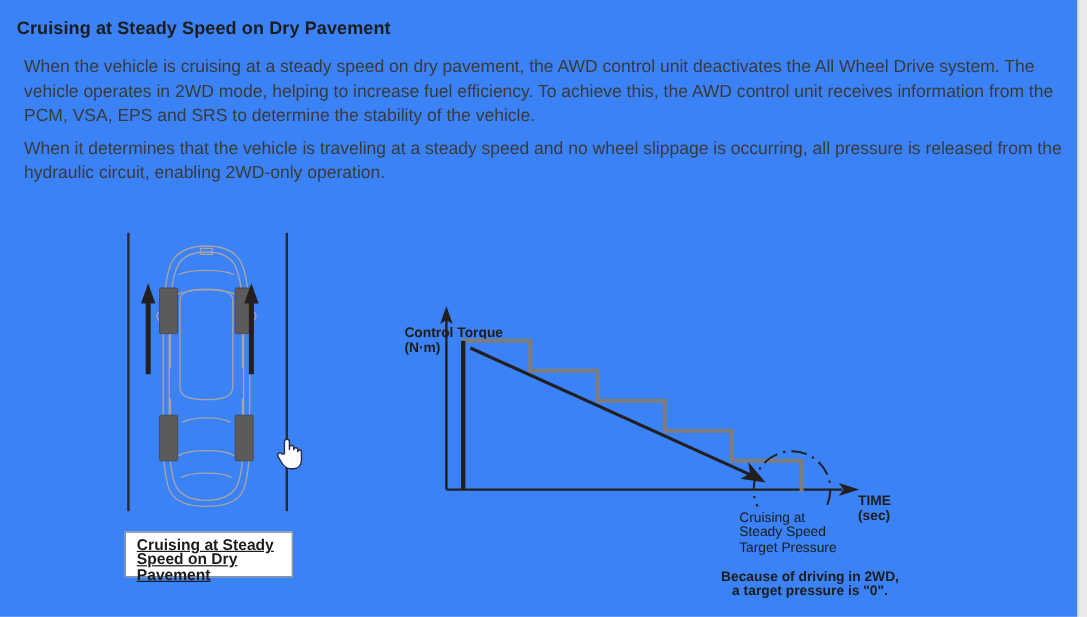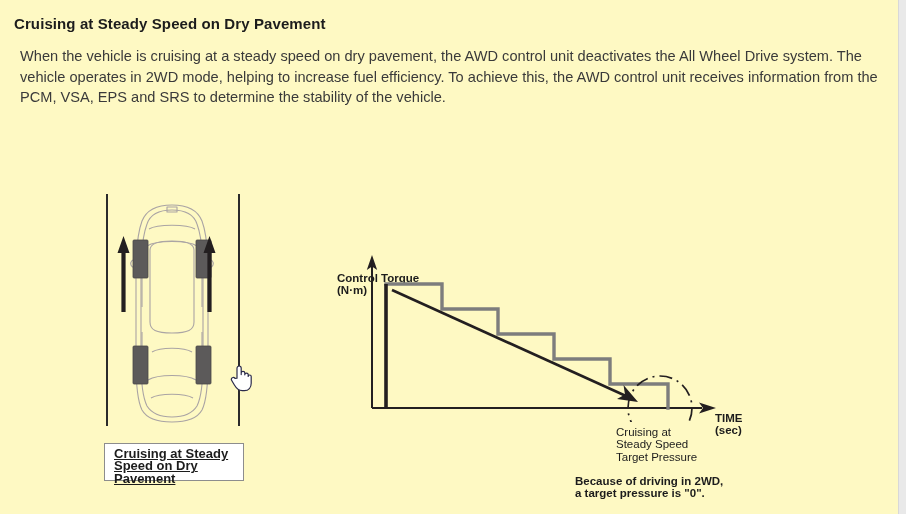--- a/index.html
+++ b/index.html
@@ -15,21 +15,21 @@
     font-family: "Liberation Sans", sans-serif;
     color: #231f20;
   }
 
   
   #page {
     position: absolute;
     left: 0; top: 0;
     width: 898px;
     height: 514px;
-    background: #fef9c3;
+    background: #3b82f6;
   }
   #right-edge-strip {
     position: absolute;
     right: 0; top: 0;
     width: 8px;
     height: 514px;
     background: #e9e9e9;
     border-left: 1px solid #d8d8d8;
     box-sizing: border-box;
   }
@@ -162,31 +162,33 @@
   }
   #zero-pressure-note {
     position: absolute;
     left: 245px; top: 253px;
     width: 200px;
     font-size: 11.5px;
     font-weight: bold;
     line-height: 12.4px;
     color: #1c1c1c;
     white-space: pre-line;
+    text-align: center;
   }
 </style>
 </head>
 <body>
 
 <div id="page">
 
   <div id="heading">Cruising at Steady Speed on Dry Pavement</div>
 
   <div id="body-copy">
     <p>When the vehicle is cruising at a steady speed on dry pavement, the AWD control unit deactivates the All Wheel Drive system. The vehicle operates in 2WD mode, helping to increase fuel efficiency. To achieve this, the AWD control unit receives information from the PCM, VSA, EPS and SRS to determine the stability of the vehicle.</p>
+    <p>When it determines that the vehicle is traveling at a steady speed and no wheel slippage is occurring, all pressure is released from the hydraulic circuit, enabling 2WD-only operation.</p>
   </div>
 
   <div id="road-figure">
 
     <div class="lane-line" id="lane-line-left"></div>
     <div class="lane-line" id="lane-line-right"></div>
 
     <svg id="car-svg" viewBox="0 0 92 222">
       <g fill="none" stroke="#aaa4a4" stroke-width="1.1" stroke-linejoin="round">
 

